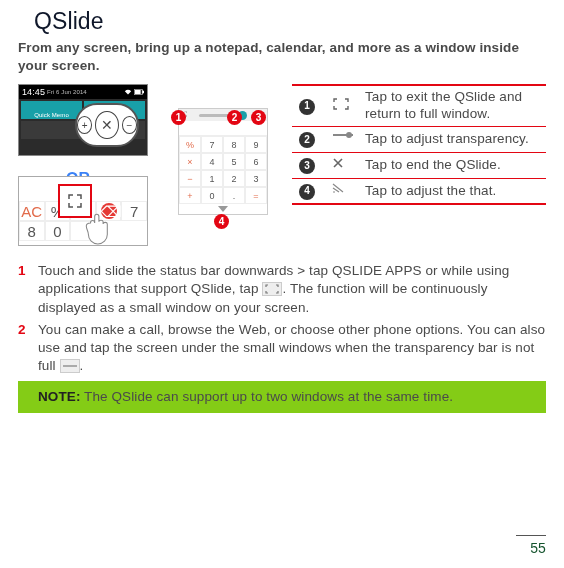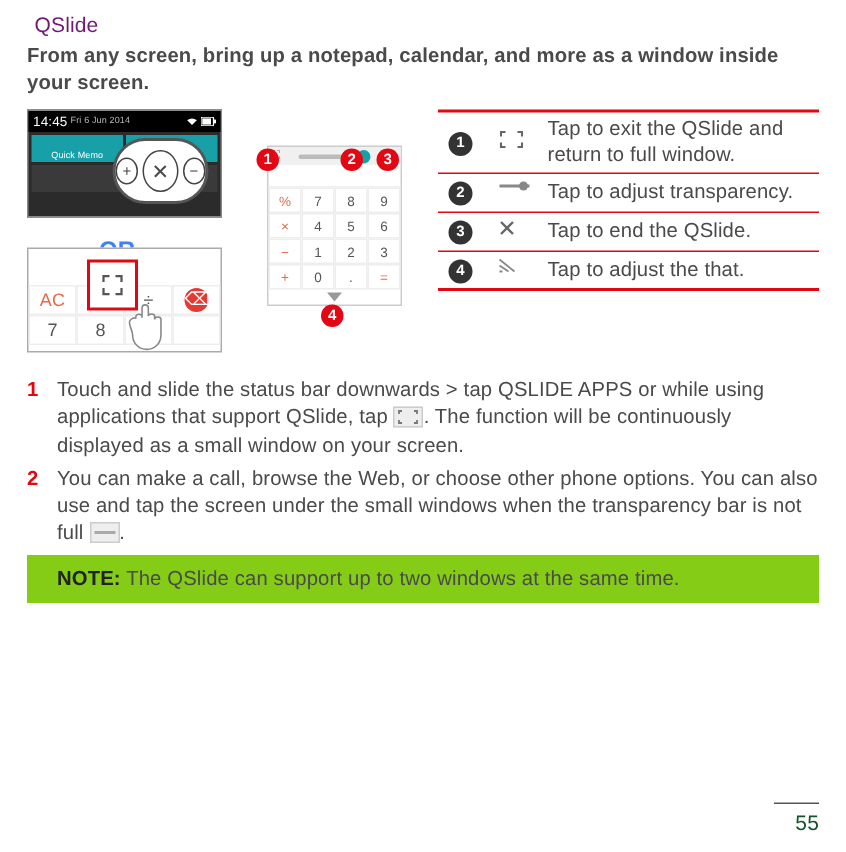--- a/index.html
+++ b/index.html
@@ -8,24 +8,24 @@
     font-family:Arial,Helvetica,sans-serif;
     font-size:13.5px;
     color:#4a4a4a;
     position:relative;
     box-sizing:border-box;
     padding:8px 18px 0 18px;
     font-stretch:condensed;
     letter-spacing:0.1px;
   }
   .title{
-    color:#701a75;
+    color:#0f172a;
     font-weight:400;
-    font-size:14px;
-    margin:0 0 4px 5px;
+    font-size:23px;
+    margin:0 0 4px 16px;
   }
   .intro{line-height:1.3;margin:0 0 6px 0;font-weight:bold;}
   .figrow{display:flex;align-items:flex-start;gap:8px;}
   .figleft{position:relative;width:266px;height:166px;}
   
   .shot1{
     position:absolute;left:0;top:4px;width:130px;height:72px;
     background:#2b2b2b;border:1px solid #888;box-sizing:border-box;
   }
   .sbar{
@@ -44,21 +44,21 @@
   }
   .btn-circ{width:16px;height:16px;border-radius:50%;border:1px solid #444;display:flex;align-items:center;justify-content:center;font-size:10px;color:#444;}
   .btn-x{width:26px;height:26px;border:1px solid #444;border-radius:50%;display:flex;align-items:center;justify-content:center;font-size:14px;}
   .or{
     position:absolute;left:48px;top:90px;font-weight:700;font-size:16px;color:#3b82f6;
   }
   .shot2{
     position:absolute;left:0;top:96px;width:130px;height:70px;
     background:#fff;border:1px solid #aaa;box-sizing:border-box;
   }
-  .calc2{display:grid;grid-template-columns:repeat(4,1fr);font-size:12px;color:#555;}
+  .calc2{display:grid;grid-template-columns:repeat(5,1fr);font-size:15px;color:#555;}
   .c2{height:18px;display:flex;align-items:center;justify-content:center;border:0.5px solid #eee;}
   .ac{color:#e26b4b;}
   .op{background:#e53935;color:#fff;border-radius:50%;width:16px;height:16px;margin:auto;}
   .maxbox{
     position:absolute;left:40px;top:104px;width:30px;height:30px;
     border:2px solid #e30613;background:#fff;display:flex;align-items:center;justify-content:center;
   }
   .hand{
     position:absolute;left:62px;top:124px;width:42px;height:42px;pointer-events:none;
   }

